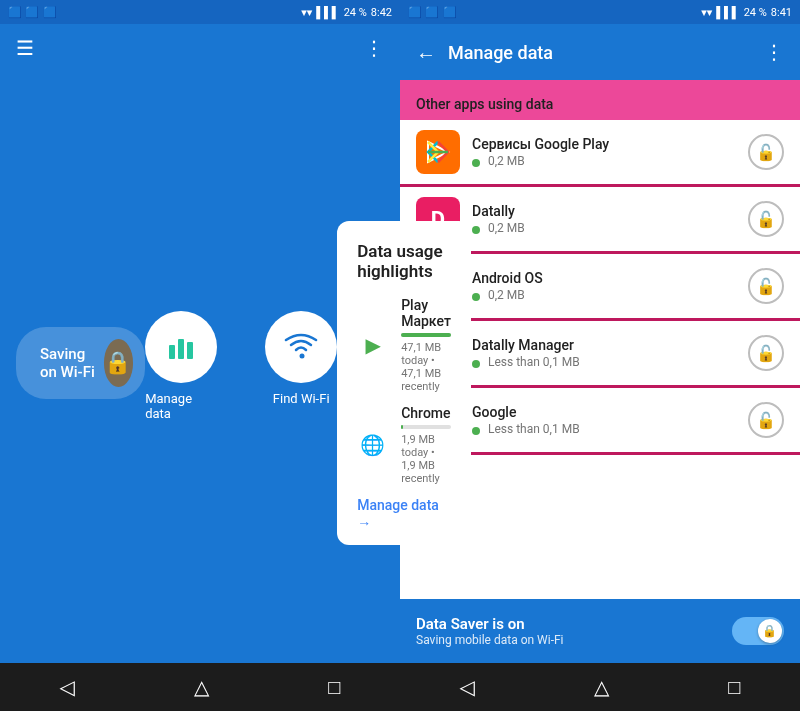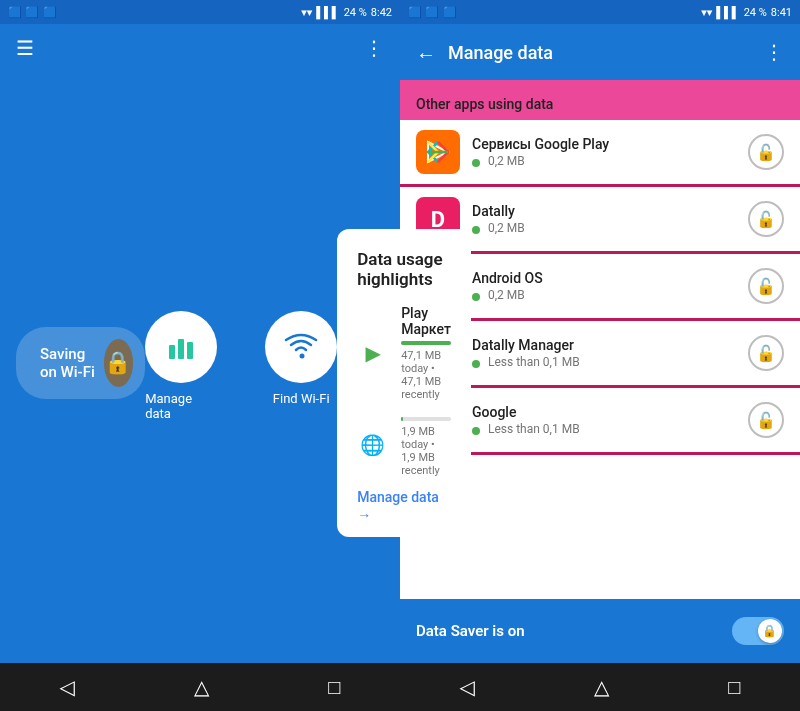--- a/index.html
+++ b/index.html
@@ -331,20 +331,21 @@
           <div class="progress-bar-wrap">
             <div class="progress-bar-fill" style="width:100%; background:#4CAF50;"></div>
           </div>
           <div class="app-stats">47,1 MB today  •  47,1 MB recently</div>
         </div>
       </div>
 
       <div class="app-row">
         <div class="app-icon-small" style="font-size:20px;">🌐</div>
         <div class="app-info">
+          <div class="app-name">Chrome</div>
           <div class="progress-bar-wrap">
             <div class="progress-bar-fill" style="width:4%; background:#4CAF50;"></div>
           </div>
           <div class="app-stats">1,9 MB today  •  1,9 MB recently</div>
         </div>
       </div>
 
       <div class="manage-data-link">
         <span>Manage data →</span>
       </div>
@@ -452,20 +453,21 @@
           <span>Less than 0,1 MB</span>
         </div>
       </div>
       <div class="lock-outline">🔓</div>
     </div>
   </div>
 
   <div class="data-saver-bar">
     <div class="data-saver-text">
       <div class="data-saver-title">Data Saver is on</div>
+      <div class="data-saver-sub">Saving mobile data on Wi-Fi</div>
     </div>
     <div class="toggle-wrap">
       <div class="toggle-track"></div>
       <div class="toggle-thumb">🔒</div>
     </div>
   </div>
 
   <div class="bottom-nav">
     <span class="nav-btn">◁</span>
     <span class="nav-btn">△</span>

